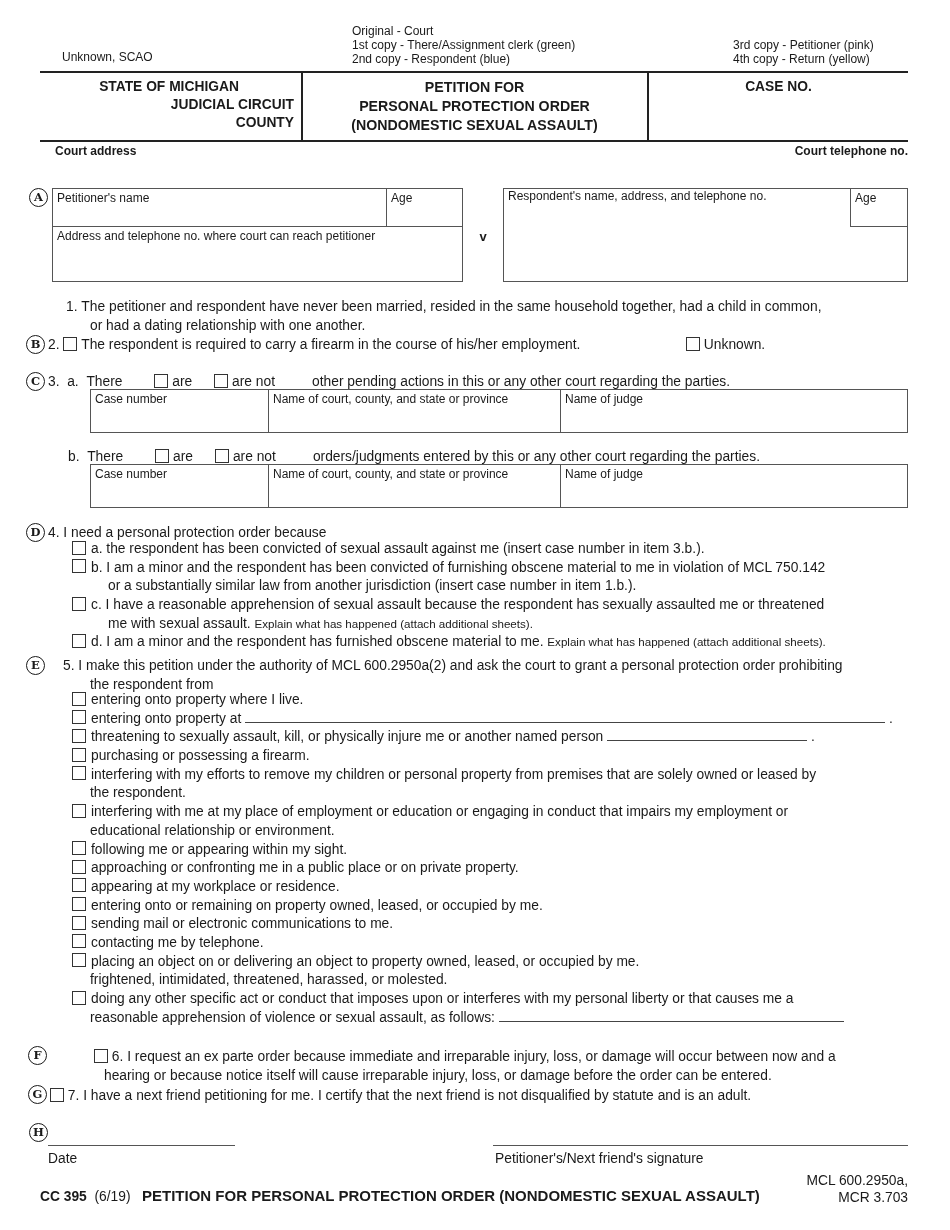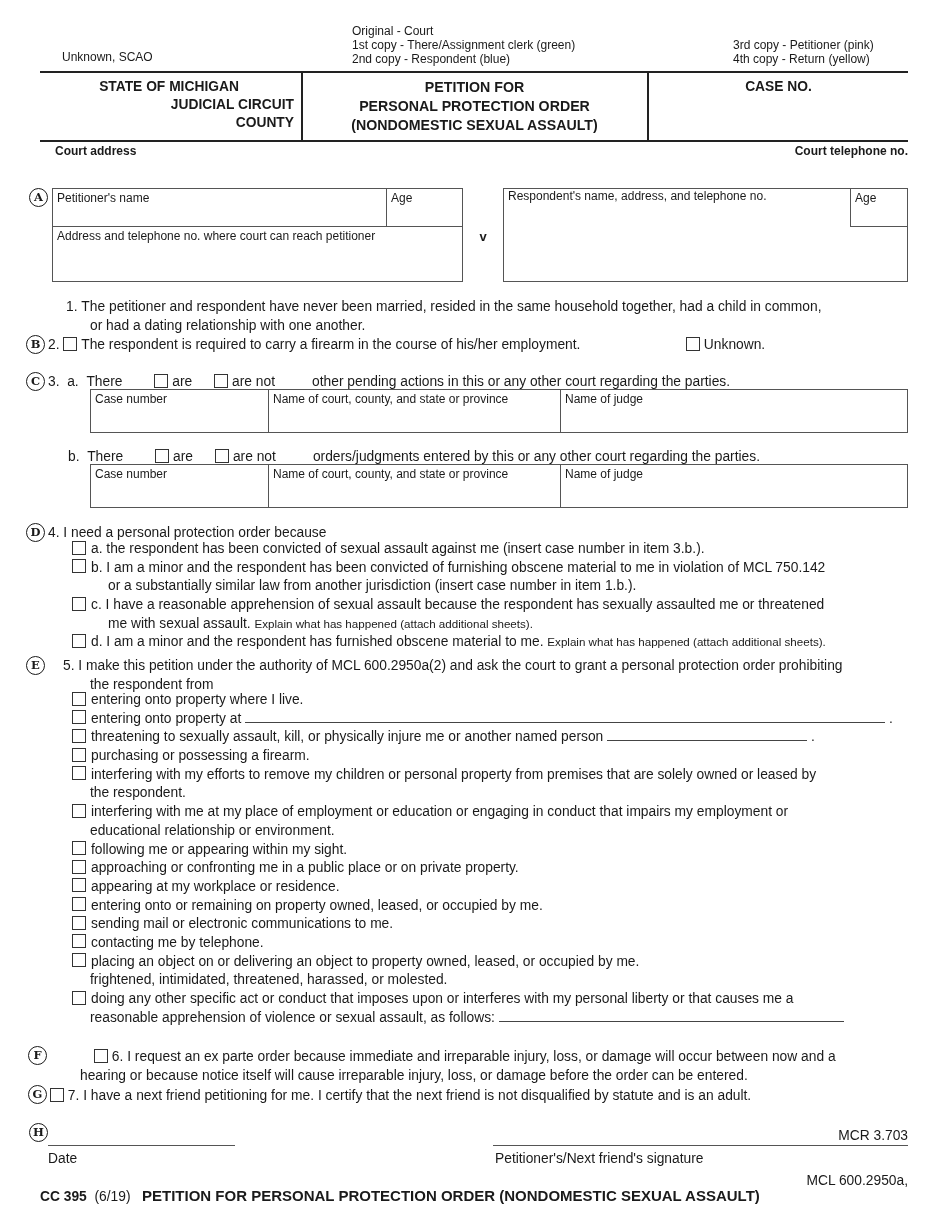--- a/index.html
+++ b/index.html
@@ -134,28 +134,28 @@
     <div class="line opt"><span class="cb"></span><span>sending mail or electronic communications to me.</span></div>
     <div class="line opt"><span class="cb"></span><span>contacting me by telephone.</span></div>
     <div class="line opt"><span class="cb"></span><span>placing an object on or delivering an object to property owned, leased, or occupied by me.</span></div>
     <div class="line opt">frightened, intimidated, threatened, harassed, or molested.</div>
     <div class="line opt"><span class="cb"></span><span>doing any other specific act or conduct that imposes upon or interferes with my personal liberty or that causes me a</span></div>
     <div class="line opt"><span>reasonable apprehension of violence or sexual assault, as follows:</span> <span class="blank" style="width:345px;"></span></div>
   </div>
 
   <div class="clet" style="left:28px;top:1046px;">F</div>
   <div class="abs" style="left:50px;top:1048px;margin-left:44px;"><span class="cb"></span>&nbsp;<span>6.</span>&nbsp;<span>I request an ex parte order because immediate and irreparable injury, loss, or damage will occur between now and a</span></div>
-  <div class="abs" style="left:80px;top:1067px;text-align:center;">hearing or because notice itself will cause irreparable injury, loss, or damage before the order can be entered.</div>
+  <div class="abs" style="left:104px;top:1067px;text-align:center;">hearing or because notice itself will cause irreparable injury, loss, or damage before the order can be entered.</div>
 
   <div class="clet" style="left:28px;top:1085px;">G</div>
   <div class="abs" style="left:50px;top:1087px;"><span class="cb"></span>&nbsp;<span>7.</span>&nbsp;<span>I have a next friend petitioning for me. I certify that the next friend is not disqualified by statute and is an adult.</span></div>
 
   <div class="clet" style="left:29px;top:1123px;">H</div>
   <div class="hline" style="left:48px;top:1145px;width:187px;height:1.4px;background:#555;"></div>
   <div class="abs" style="left:48px;top:1150px;">Date</div>
   <div class="hline" style="left:493px;top:1145px;width:415px;height:1.4px;background:#555;"></div>
   <div class="abs" style="left:495px;top:1150px;">Petitioner's/Next friend's signature</div>
 
   <div class="abs rt" style="left:708px;top:1172px;width:200px;">MCL 600.2950a,</div>
-  <div class="abs rt" style="left:708px;top:1127px;width:200px;">MCR 3.703</div>
+  <div class="abs rt" style="left:708px;top:1189px;width:200px;">MCR 3.703</div>
   <div class="abs" style="left:40px;top:1187px;"><span class="b">CC 395</span>&nbsp;&nbsp;<span>(6/19)</span>&nbsp;&nbsp;&nbsp;<span class="b" style="font-size:15px;">PETITION FOR PERSONAL PROTECTION ORDER (NONDOMESTIC SEXUAL ASSAULT)</span></div>
 
 </div>
 
 </body></html>

